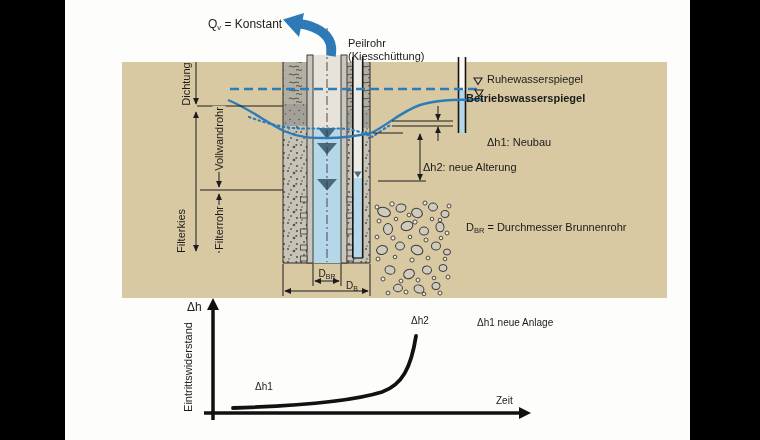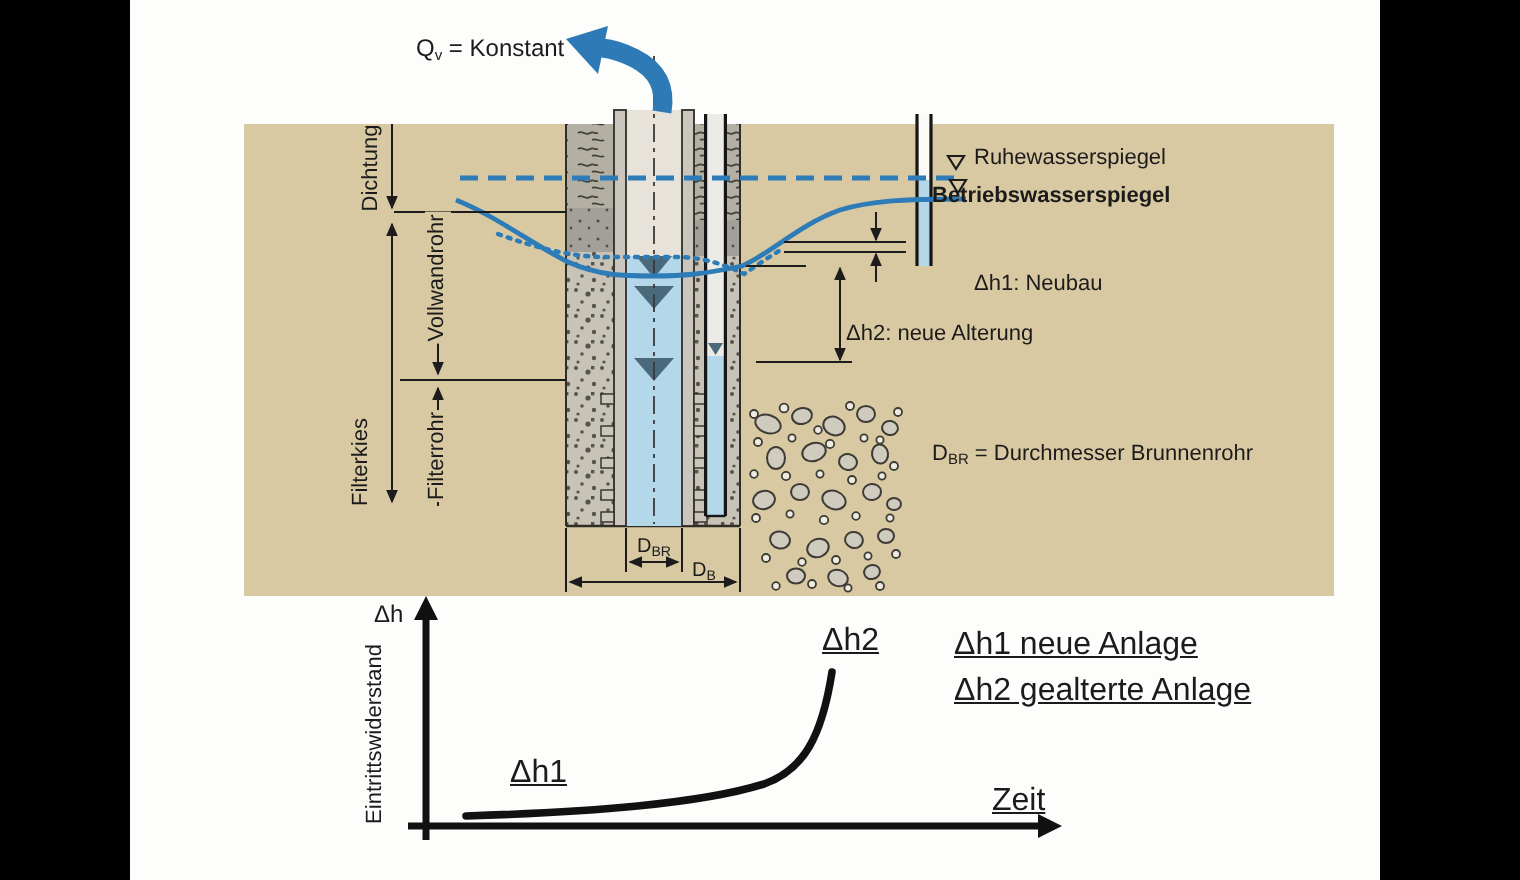--- a/index.html
+++ b/index.html
@@ -6,21 +6,21 @@
   #stage{position:relative;width:760px;height:440px;background:#fdfdfb;overflow:hidden;
          font-family:"Liberation Sans",sans-serif;}
   .bar{position:absolute;top:0;height:440px;background:#000;}
   .lbl{position:absolute;font-size:11px;line-height:13px;color:#1b1b1b;white-space:pre-line;}
   .big{font-size:12px;}
   .rot{transform:translate(-50%,-50%) rotate(-90deg);white-space:nowrap;}
   .bgb{background:#d8c9a2;padding:0 1px;}
   .sub{font-size:7.5px;vertical-align:-2px;}
   .ctr{transform:translateX(-50%);}
   svg{position:absolute;left:0;top:0;}
-  .gtxt{font-size:16px;text-decoration:underline;}
+  .gtxt{font-size:10px;}
 </style>
 </head>
 <body>
 
 <div id="stage">
 
   <div class="bar" style="left:0;width:65px;"></div>
   <div class="bar" style="left:690px;width:70px;"></div>
 
   <svg width="760" height="440" viewBox="0 0 760 440">
@@ -214,20 +214,22 @@
       <line x1="204" y1="413" x2="520" y2="413" stroke="#111" stroke-width="3.5"></line>
       <polygon points="519,407 519,419 531,413" fill="#111"></polygon>
     </g>
     <g>
       <path d="M233,408 C295,406 350,402 382,392 C402,385 411,368 416,336" stroke="#111" stroke-width="3.8" fill="none" stroke-linecap="round"></path>
     </g>
   </svg>
 
   <div class="lbl big" style="left:208px;top:18px;"><span>Q</span><span class="sub">v</span><span> = Konstant</span></div>
 
+  <div class="lbl" style="left:348px;top:37px;">Peilrohr
+(Kiesschüttung)</div>
 
   <div class="lbl" style="left:487px;top:73px;">Ruhewasserspiegel</div>
   <div class="lbl" style="left:466px;top:92px;font-weight:bold;">Betriebswasserspiegel</div>
 
   <div class="lbl" style="left:444px;top:136px;margin-left:43px;">Δh1: Neubau</div>
   <div class="lbl" style="left:423px;top:161px;">Δh2: neue Alterung</div>
 
   <div class="lbl rot" style="left:186px;top:84px;">Dichtung</div>
   <div class="lbl rot bgb" style="left:219px;top:139px;">Vollwandrohr</div>
   <div class="lbl rot bgb" style="left:219px;top:228px;">Filterrohr</div>
@@ -237,15 +239,14 @@
 
   <div class="lbl ctr" style="left:327px;top:267px;font-size:10px;"><span>D</span><span class="sub" style="font-size:7px;">BR</span></div>
   <div class="lbl" style="left:346px;top:279px;font-size:10px;"><span>D</span><span class="sub" style="font-size:7px;">B</span></div>
 
   <div class="lbl big" style="left:187px;top:301px;">Δh</div>
   <div class="lbl rot" style="left:188px;top:367px;">Eintrittswiderstand</div>
   <div class="lbl gtxt" style="left:231px;top:380px;margin-left:24px;">Δh1</div>
   <div class="lbl gtxt" style="left:411px;top:314px;">Δh2</div>
   <div class="lbl gtxt" style="left:496px;top:394px;">Zeit</div>
   <div class="lbl gtxt" style="left:477px;top:316px;">Δh1 neue Anlage</div>
-  <div class="lbl gtxt" style="left:477px;top:339px;">Δh2 gealterte Anlage</div>
 
 </div>
 
 </body></html>

